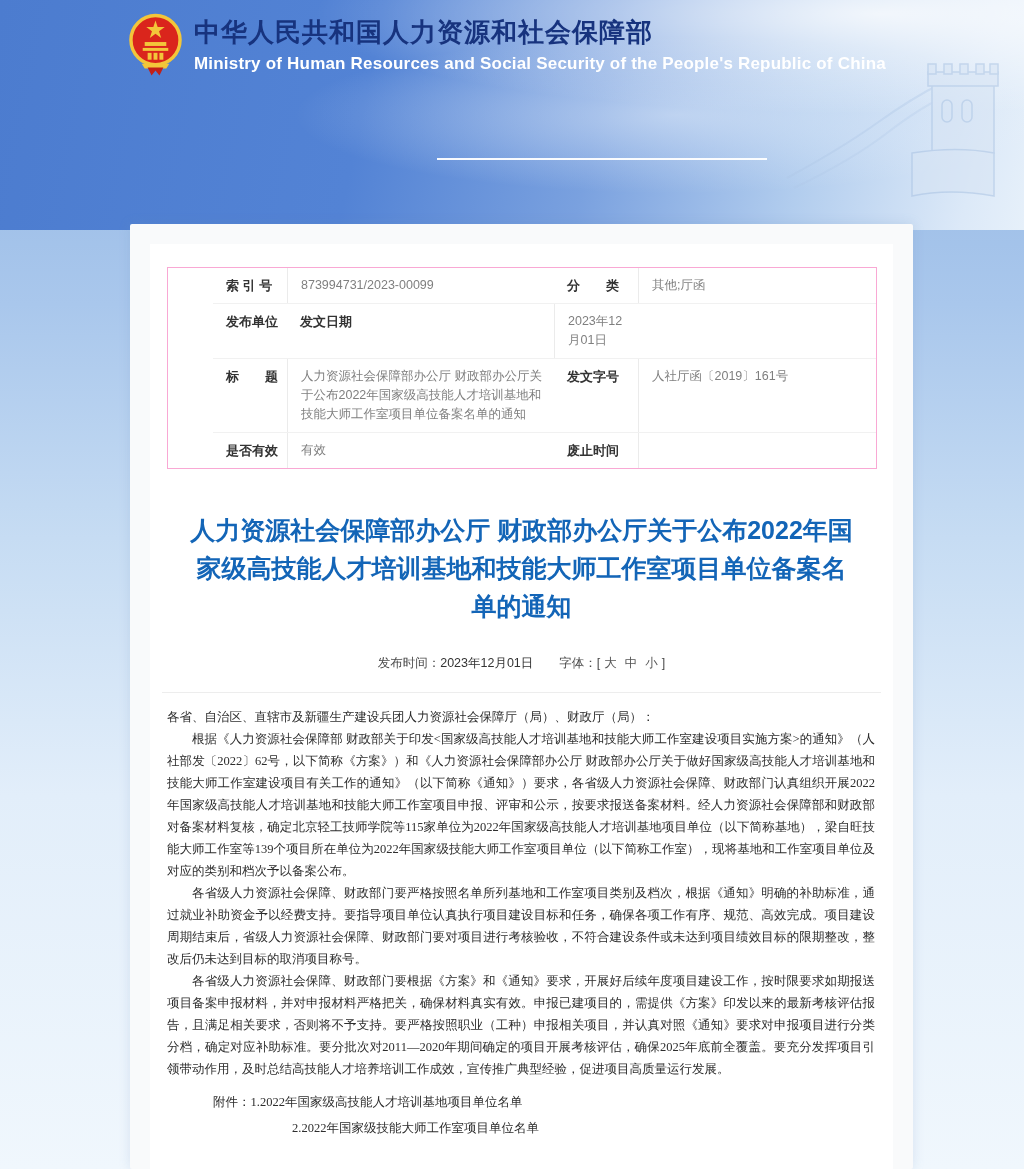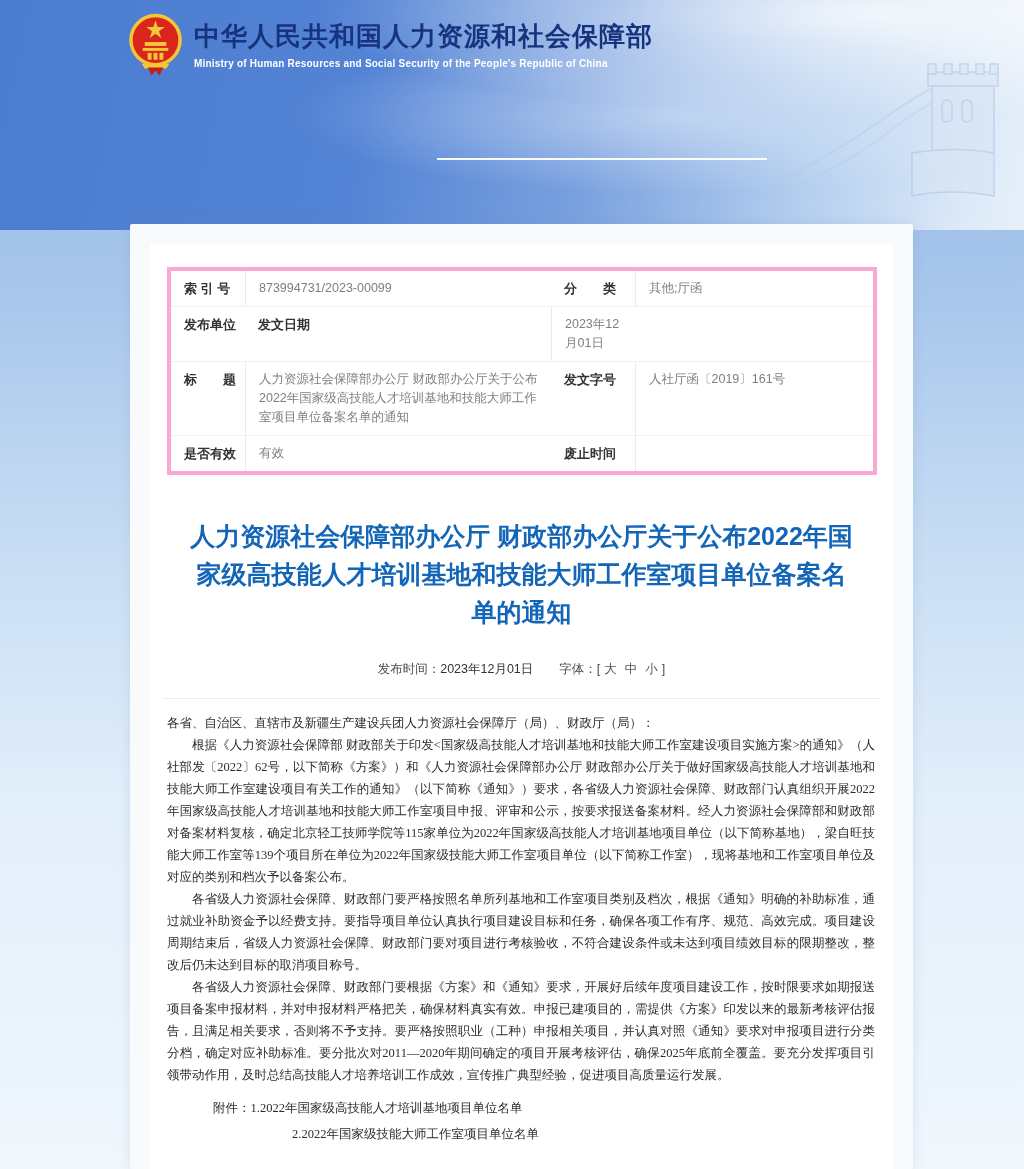--- a/index.html
+++ b/index.html
@@ -18,21 +18,21 @@
       radial-gradient(120% 95% at 86% 6%, rgba(255,255,255,.80) 0%, rgba(255,255,255,0) 46%),
       radial-gradient(60% 55% at 66% 50%, rgba(238,245,253,.50) 0%, rgba(238,245,253,0) 62%),
       linear-gradient(102deg,#4c7ccf 0%,#5383d5 36%,#7aa1df 58%,#b2cdee 78%,#dce9f8 94%,#e6f0fa 100%);
   }
   .brand { position:absolute; top:12px; left:128px; display:flex; align-items:center; gap:11px; cursor:pointer; }
   .emblem { width:55px; height:64px; flex:0 0 auto; }
   .brand-cn {
     font-size:26px; font-weight:800; color:#17337e; letter-spacing:1px;
     font-family:"Liberation Sans","DejaVu Sans",sans-serif;
   }
-  .brand-en { margin-top:4px; font-size:10px; font-weight:700; color:#ffffff; letter-spacing:.2px; }
+  .brand-en { margin-top:4px; font-size:17px; font-weight:700; color:#ffffff; letter-spacing:.2px; }
   .banner-title {
     position:absolute; top:64px; left:0; width:100%; text-align:center;
     font-size:64px; font-weight:900; color:#ffffff; letter-spacing:12px;
     text-shadow:0 2px 6px rgba(40,80,160,.28);
   }
   .banner-underline {
     position:absolute; top:158px; left:437px; width:330px; height:2px;
     background:rgba(255,255,255,.95);
   }
   .wall-art { position:absolute; top:28px; right:12px; width:230px; height:200px; opacity:.55; }
@@ -41,21 +41,21 @@
   .card {
     position:absolute; top:224px; left:130px; width:783px; height:945px;
     background:#f9fafb; border-radius:2px; box-shadow:0 0 12px rgba(110,145,190,.20);
   }
   .card-inner {
     position:absolute; top:20px; left:20px; width:743px; height:925px;
     background:#ffffff;
   }
 
   
-  .meta { margin:23px 16px 0 17px; border:4px solid #f9a8d4; background:#fff; }
+  .meta { margin:23px 16px 0 17px; border:1px solid #f9a8d4; background:#fff;padding-left:45px; }
   .meta-row { display:grid; grid-template-columns:74px 1fr 84px 238px; }
   .meta-row + .meta-row { border-top:1px solid #f1f1f1; }
   .ml {
     padding:8px 6px 8px 13px; font-size:13px; font-weight:700; color:#333;
     white-space:nowrap; line-height:19px;
   }
   .mv {
     padding:8px 10px 8px 13px; font-size:12.5px; color:#7f7f7f;
     border-left:1px solid #ebebeb; line-height:19px; min-height:35px;
   }

